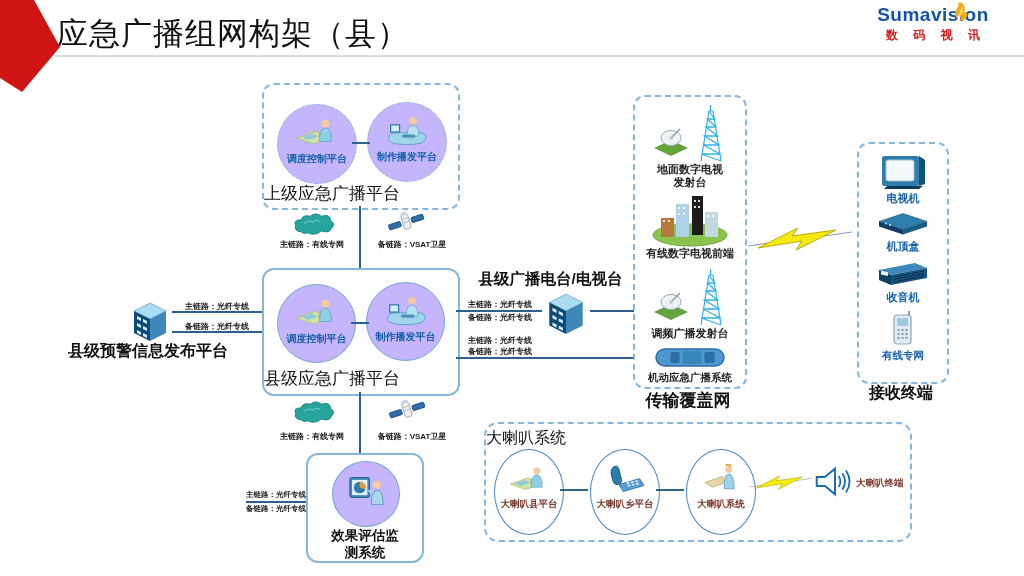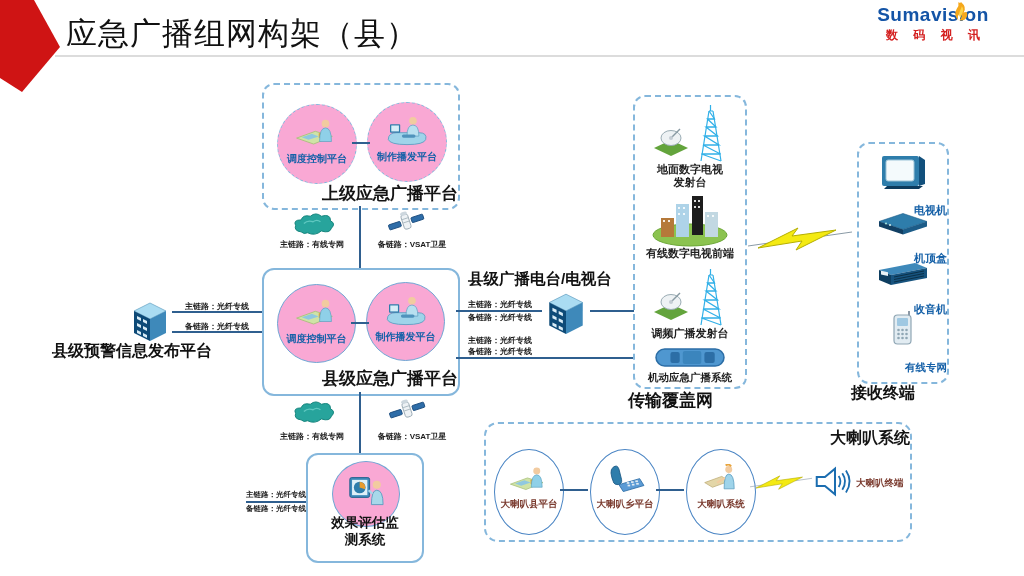--- a/index.html
+++ b/index.html
@@ -1,44 +1,44 @@
 <!DOCTYPE html>
 <html><head>
 <meta charset="utf-8">
 <style>
   html,body{margin:0;padding:0;background:#fff;}
   #stage{position:relative;width:1024px;height:576px;background:#fff;overflow:hidden;
          font-family:"Liberation Sans","DejaVu Sans",sans-serif;}
   .abs{position:absolute;}
-  .page-title{position:absolute;left:66px;top:13px;font-family:Liberation Sans, sans-serif;
+  .page-title{position:absolute;left:57px;top:13px;font-family:Liberation Sans, sans-serif;
               font-size:31px;color:#111;letter-spacing:1px;white-space:nowrap;}
   .divider{position:absolute;left:55px;top:55px;width:969px;height:2px;background:#dcdcdc;}
   .logo{position:absolute;left:868px;top:4px;width:130px;text-align:center;}
   .logo .brand{font-size:19px;font-weight:bold;color:#1454a6;letter-spacing:0.5px;}
   .logo .sub{font-size:12px;font-weight:bold;color:#d42020;letter-spacing:6px;margin-top:1px;padding-left:6px;}
   .dashedbox{position:absolute;border:2px dashed #85b7dc;border-radius:12px;background:transparent;}
   .solidbox{position:absolute;border:2px solid #85b7dc;border-radius:12px;background:#fff;}
-  .box-title{position:absolute;left:0;right:0;text-align:right;font-weight:bold;color:#141414;white-space:nowrap;}
-  .circ{position:absolute;border-radius:50%;display:flex;flex-direction:column;align-items:center;background:#f9a8d4;}
+  .box-title{position:absolute;left:0;right:0;text-align:left;font-weight:normal;color:#141414;white-space:nowrap;}
+  .circ{position:absolute;border-radius:50%;display:flex;flex-direction:column;align-items:center;background:#c4b5fd;}
   .circ.dash{border:1.5px dashed #85b7dc;}
   .circ.sol{border:1.5px solid #6fa6d4;}
   .circ .ic{margin-top:11px;width:48px;height:34px;}
   .circ .clabel{margin-top:2px;font-size:10px;font-weight:bold;color:#1661a8;white-space:nowrap;}
   .enode{position:absolute;width:68px;height:84px;border:1.3px solid #4a85c4;border-radius:50%;
          display:flex;flex-direction:column;align-items:center;background:#fff;}
   .enode .ic{margin-top:14px;width:44px;height:31px;}
   .enode .elabel{margin-top:3px;font-size:9.5px;font-weight:bold;color:#7a3a2e;white-space:nowrap;text-align:center;}
   .hline{position:absolute;height:1.5px;background:#2f5f8f;}
   .vline{position:absolute;width:1.5px;background:#2f5f8f;}
   .llabel{position:absolute;font-size:8px;font-weight:bold;color:#1a1a1a;text-align:center;white-space:nowrap;}
   .iconbox{position:absolute;}
   .iconbox svg,.ic svg{width:100%;height:100%;display:block;}
   .titem{position:absolute;text-align:center;font-weight:bold;color:#1f1f1f;line-height:1.2;}
-  .ritem{position:absolute;left:0;right:0;text-align:right;font-weight:bold;color:#1661a8;white-space:nowrap;margin-top:12px;}
-  .biglabel{position:absolute;text-align:left;font-weight:bold;color:#111;white-space:nowrap;}
+  .ritem{position:absolute;left:0;right:0;text-align:center;font-weight:bold;color:#1661a8;white-space:nowrap;}
+  .biglabel{position:absolute;text-align:center;font-weight:bold;color:#111;white-space:nowrap;}
   .twoline{position:absolute;left:0;right:0;text-align:center;font-weight:bold;color:#141414;
            font-size:13.5px;line-height:1.25;}
   .termlabel{position:absolute;font-size:9.5px;font-weight:bold;color:#7a3a2e;white-space:nowrap;}
 </style>
 </head>
 <body>
 
 <div id="stage">
 
   <svg class="abs" style="left:0;top:0" width="62" height="98" viewBox="0 0 62 98">
@@ -386,21 +386,21 @@
             <rect x="4" y="4" width="22" height="22" rx="2" fill="#3e89ba" stroke="#1d5c88"></rect>
             <rect x="6.5" y="6.5" width="17" height="17" fill="#dff0f8"></rect>
             <circle cx="15" cy="15" r="6.5" fill="#2e7dab"></circle>
             <path d="M15 15 L15 8.5 A6.5 6.5 0 0 1 21 17 Z" fill="#e89b2e"></path>
             <circle cx="34" cy="12" r="4.5" fill="#f2cba0"></circle>
             <path d="M28,34 Q28,18 34,18 Q41,18 41,34 Z" fill="#a8d8ea" stroke="#5a9cc0"></path>
             <line x1="29" y1="22" x2="25" y2="18" stroke="#a8d8ea" stroke-width="2.5"></line>
           </svg>
         </span>
     </div>
-    <div class="twoline" style="top:60px">
+    <div class="twoline" style="top:73px">
       <div>效果评估监</div>
       <div>测系统</div>
     </div>
   </div>
 
   <div class="hline" style="left:246px;top:501px;width:60px"></div>
   <div class="llabel" style="left:244px;top:490px;width:64px;font-size:7.5px">主链路：光纤专线</div>
   <div class="llabel" style="left:244px;top:504px;width:64px;font-size:7.5px">备链路：光纤专线</div>
 
   <div class="vline" style="left:359px;top:392px;height:61px"></div>

